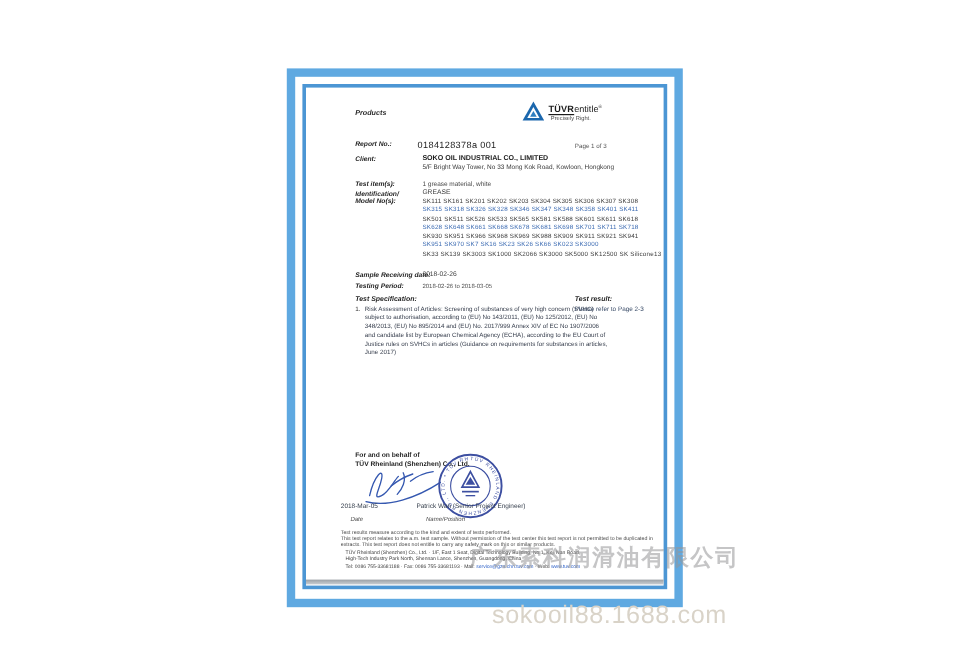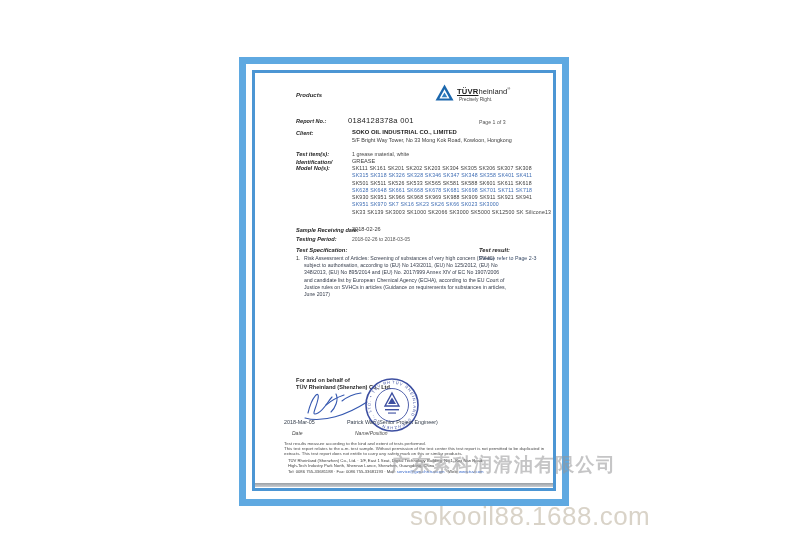--- a/index.html
+++ b/index.html
@@ -71,39 +71,39 @@
     background:linear-gradient(#9aa0a6,#c9cdd2);}
   
   .wm-cn{
     position:absolute;left:391px;top:452px;z-index:5;
     font-size:19px;font-weight:bold;letter-spacing:1.5px;
     color:rgba(150,150,152,0.55);white-space:nowrap;
     font-family:"Liberation Sans","DejaVu Sans",sans-serif;
   }
   .wm-url{
     position:absolute;left:410px;top:501px;z-index:5;
-    font-size:26px;letter-spacing:.5px;color:#d9d3c8;white-space:nowrap;
+    font-size:21px;letter-spacing:.5px;color:#d9d3c8;white-space:nowrap;
   }
 </style>
 </head>
 <body>
 
 <div class="outer-frame"></div>
 
 <div class="page">
 
   <div class="abs products">Products</div>
 
   <div class="abs logo">
     <svg class="logo-tri" width="19" height="17" viewBox="0 0 19 17">
       <polygon points="9.5,0.5 18.5,16.5 0.5,16.5" fill="#1b67ad"></polygon>
       <polygon points="9.5,5.2 14.6,14.4 4.4,14.4" fill="#ffffff"></polygon>
       <polygon points="9.5,8.4 12.3,13.2 6.7,13.2" fill="#2f7fc1"></polygon>
     </svg>
-    <span class="brand"><b>TÜVR</b><span>heinland</span><sup>®</sup></span>
+    <span class="brand"><b>TÜVR</b><span>entitle</span><sup>®</sup></span>
     <span class="tagline">Precisely Right.</span>
   </div>
 
   <div class="abs lbl report-no-label">Report No.:</div>
   <div class="abs report-no">0184128378a 001</div>
   <div class="abs page-ind">Page 1 of 3</div>
 
   <div class="abs lbl client-label">Client:</div>
   <div class="abs client-name">SOKO OIL INDUSTRIAL CO., LIMITED</div>
   <div class="abs client-addr">5/F Bright Way Tower, No 33 Mong Kok Road, Kowloon, Hongkong</div>

